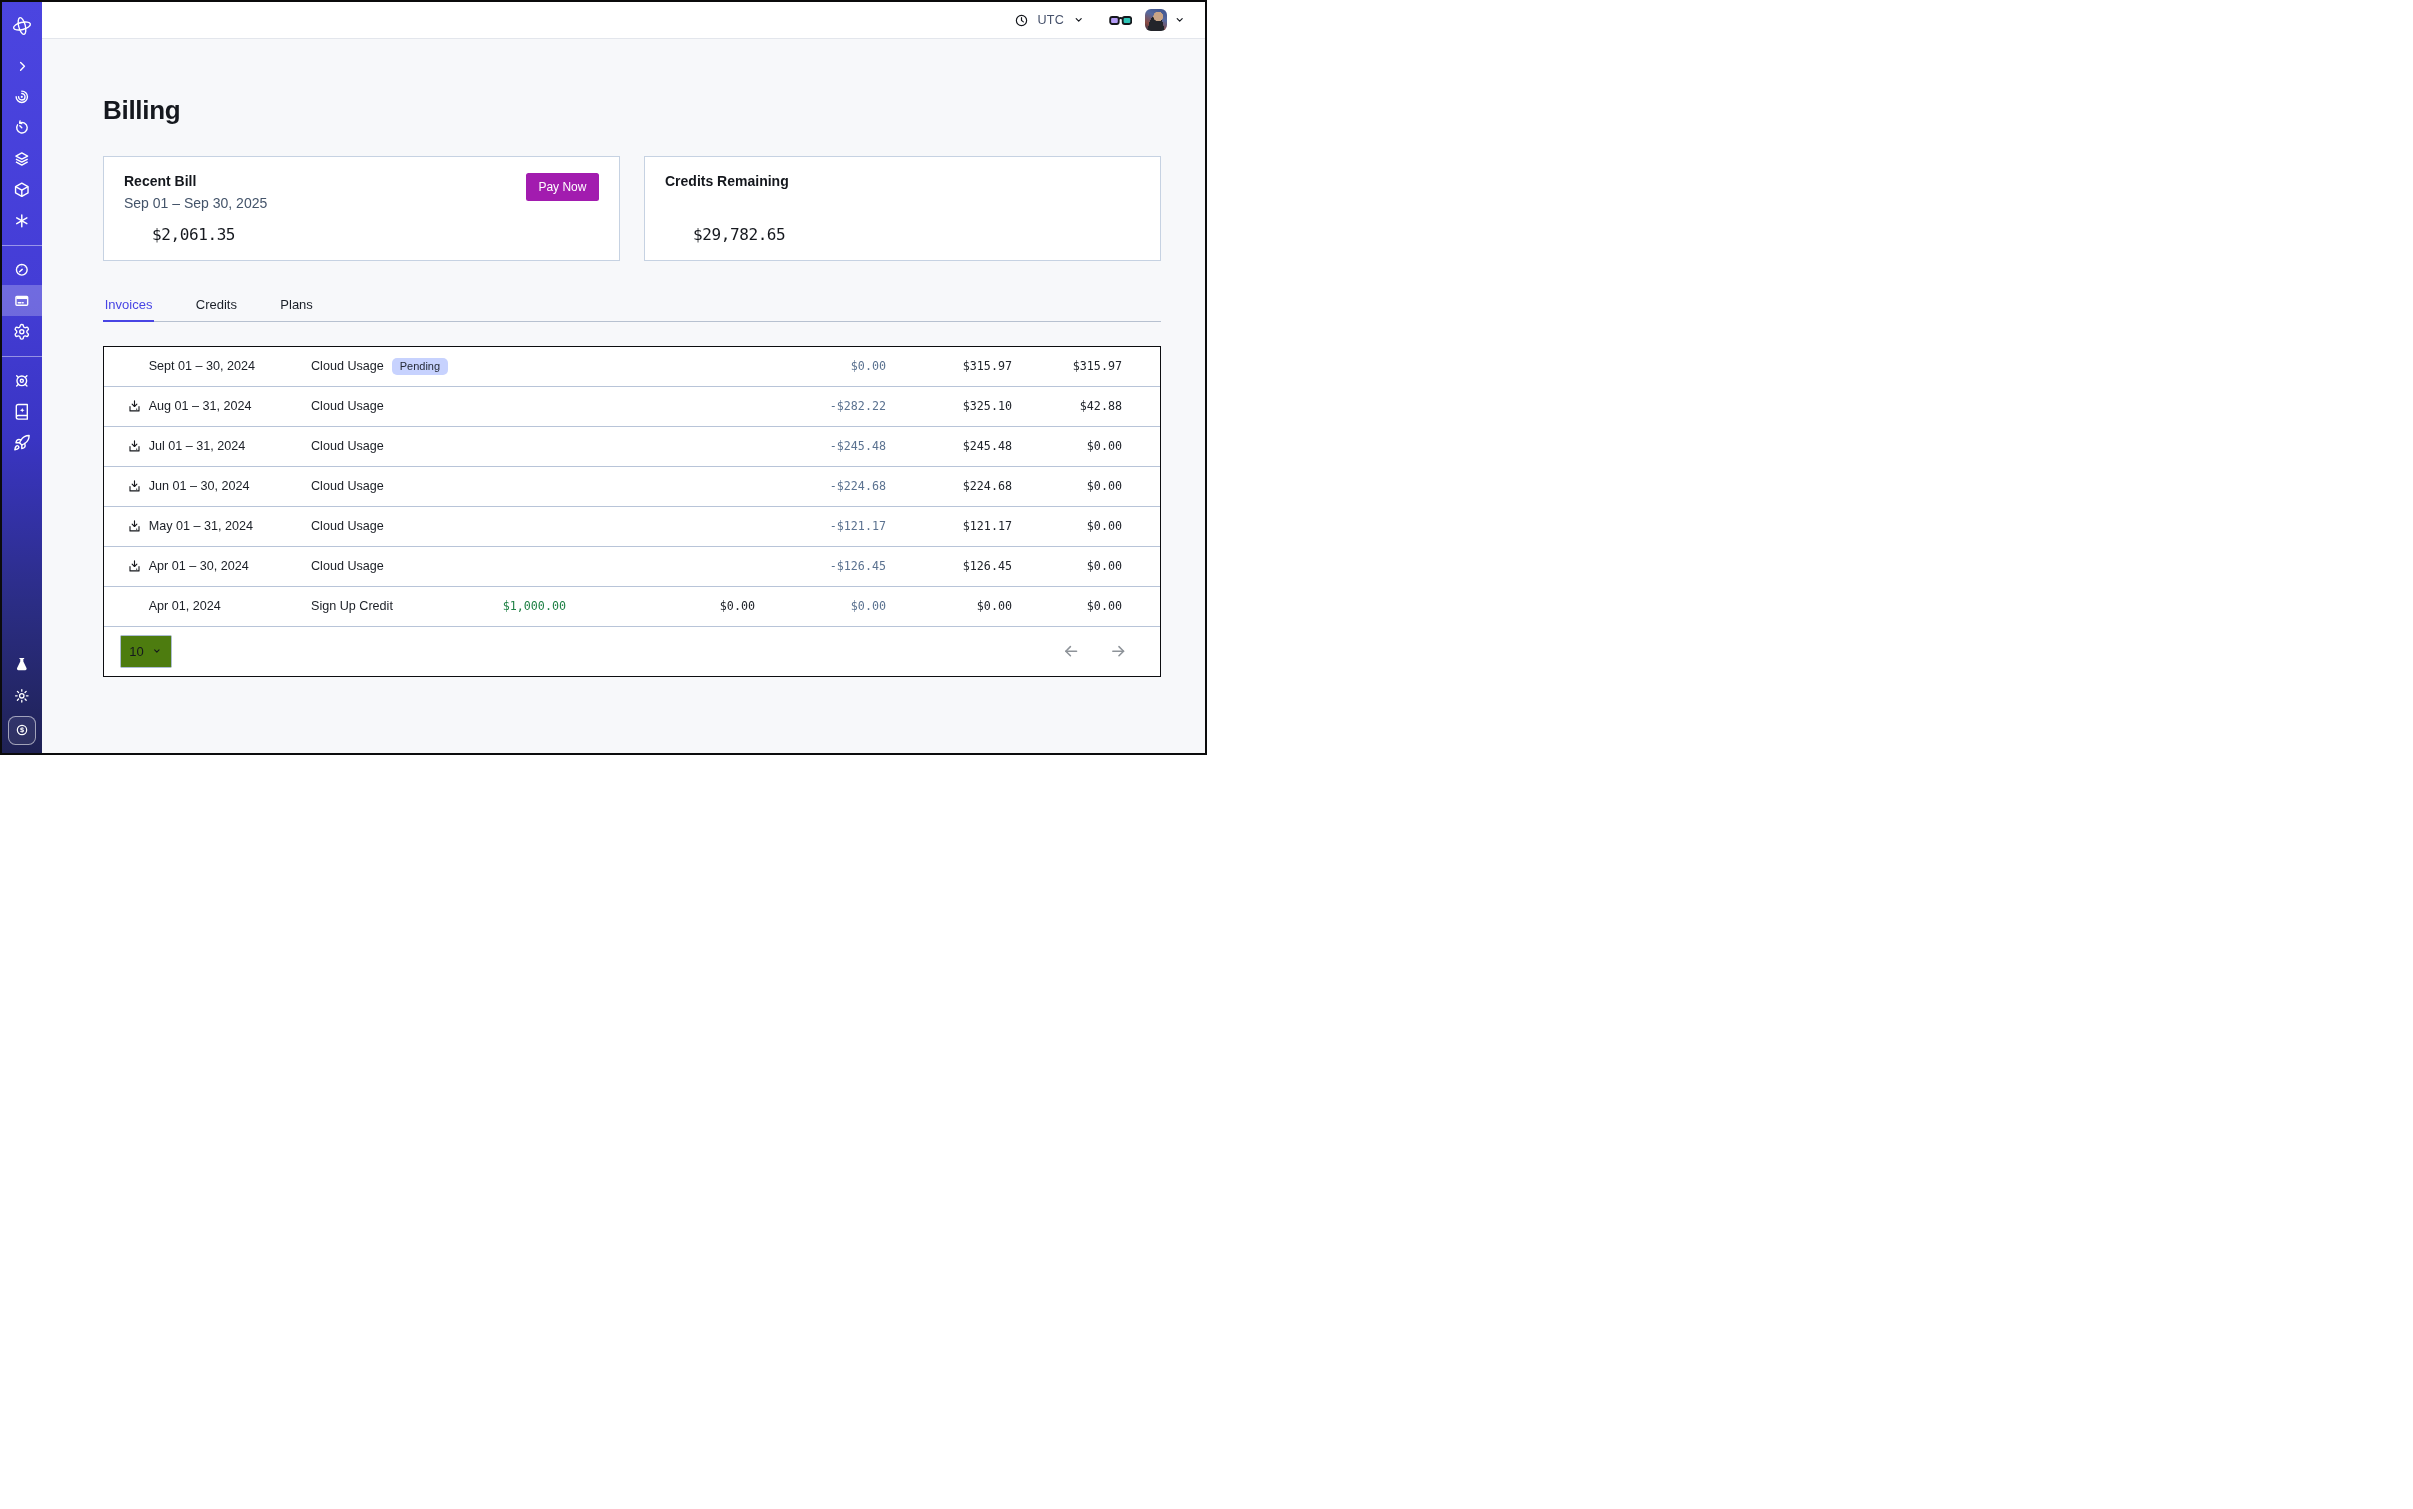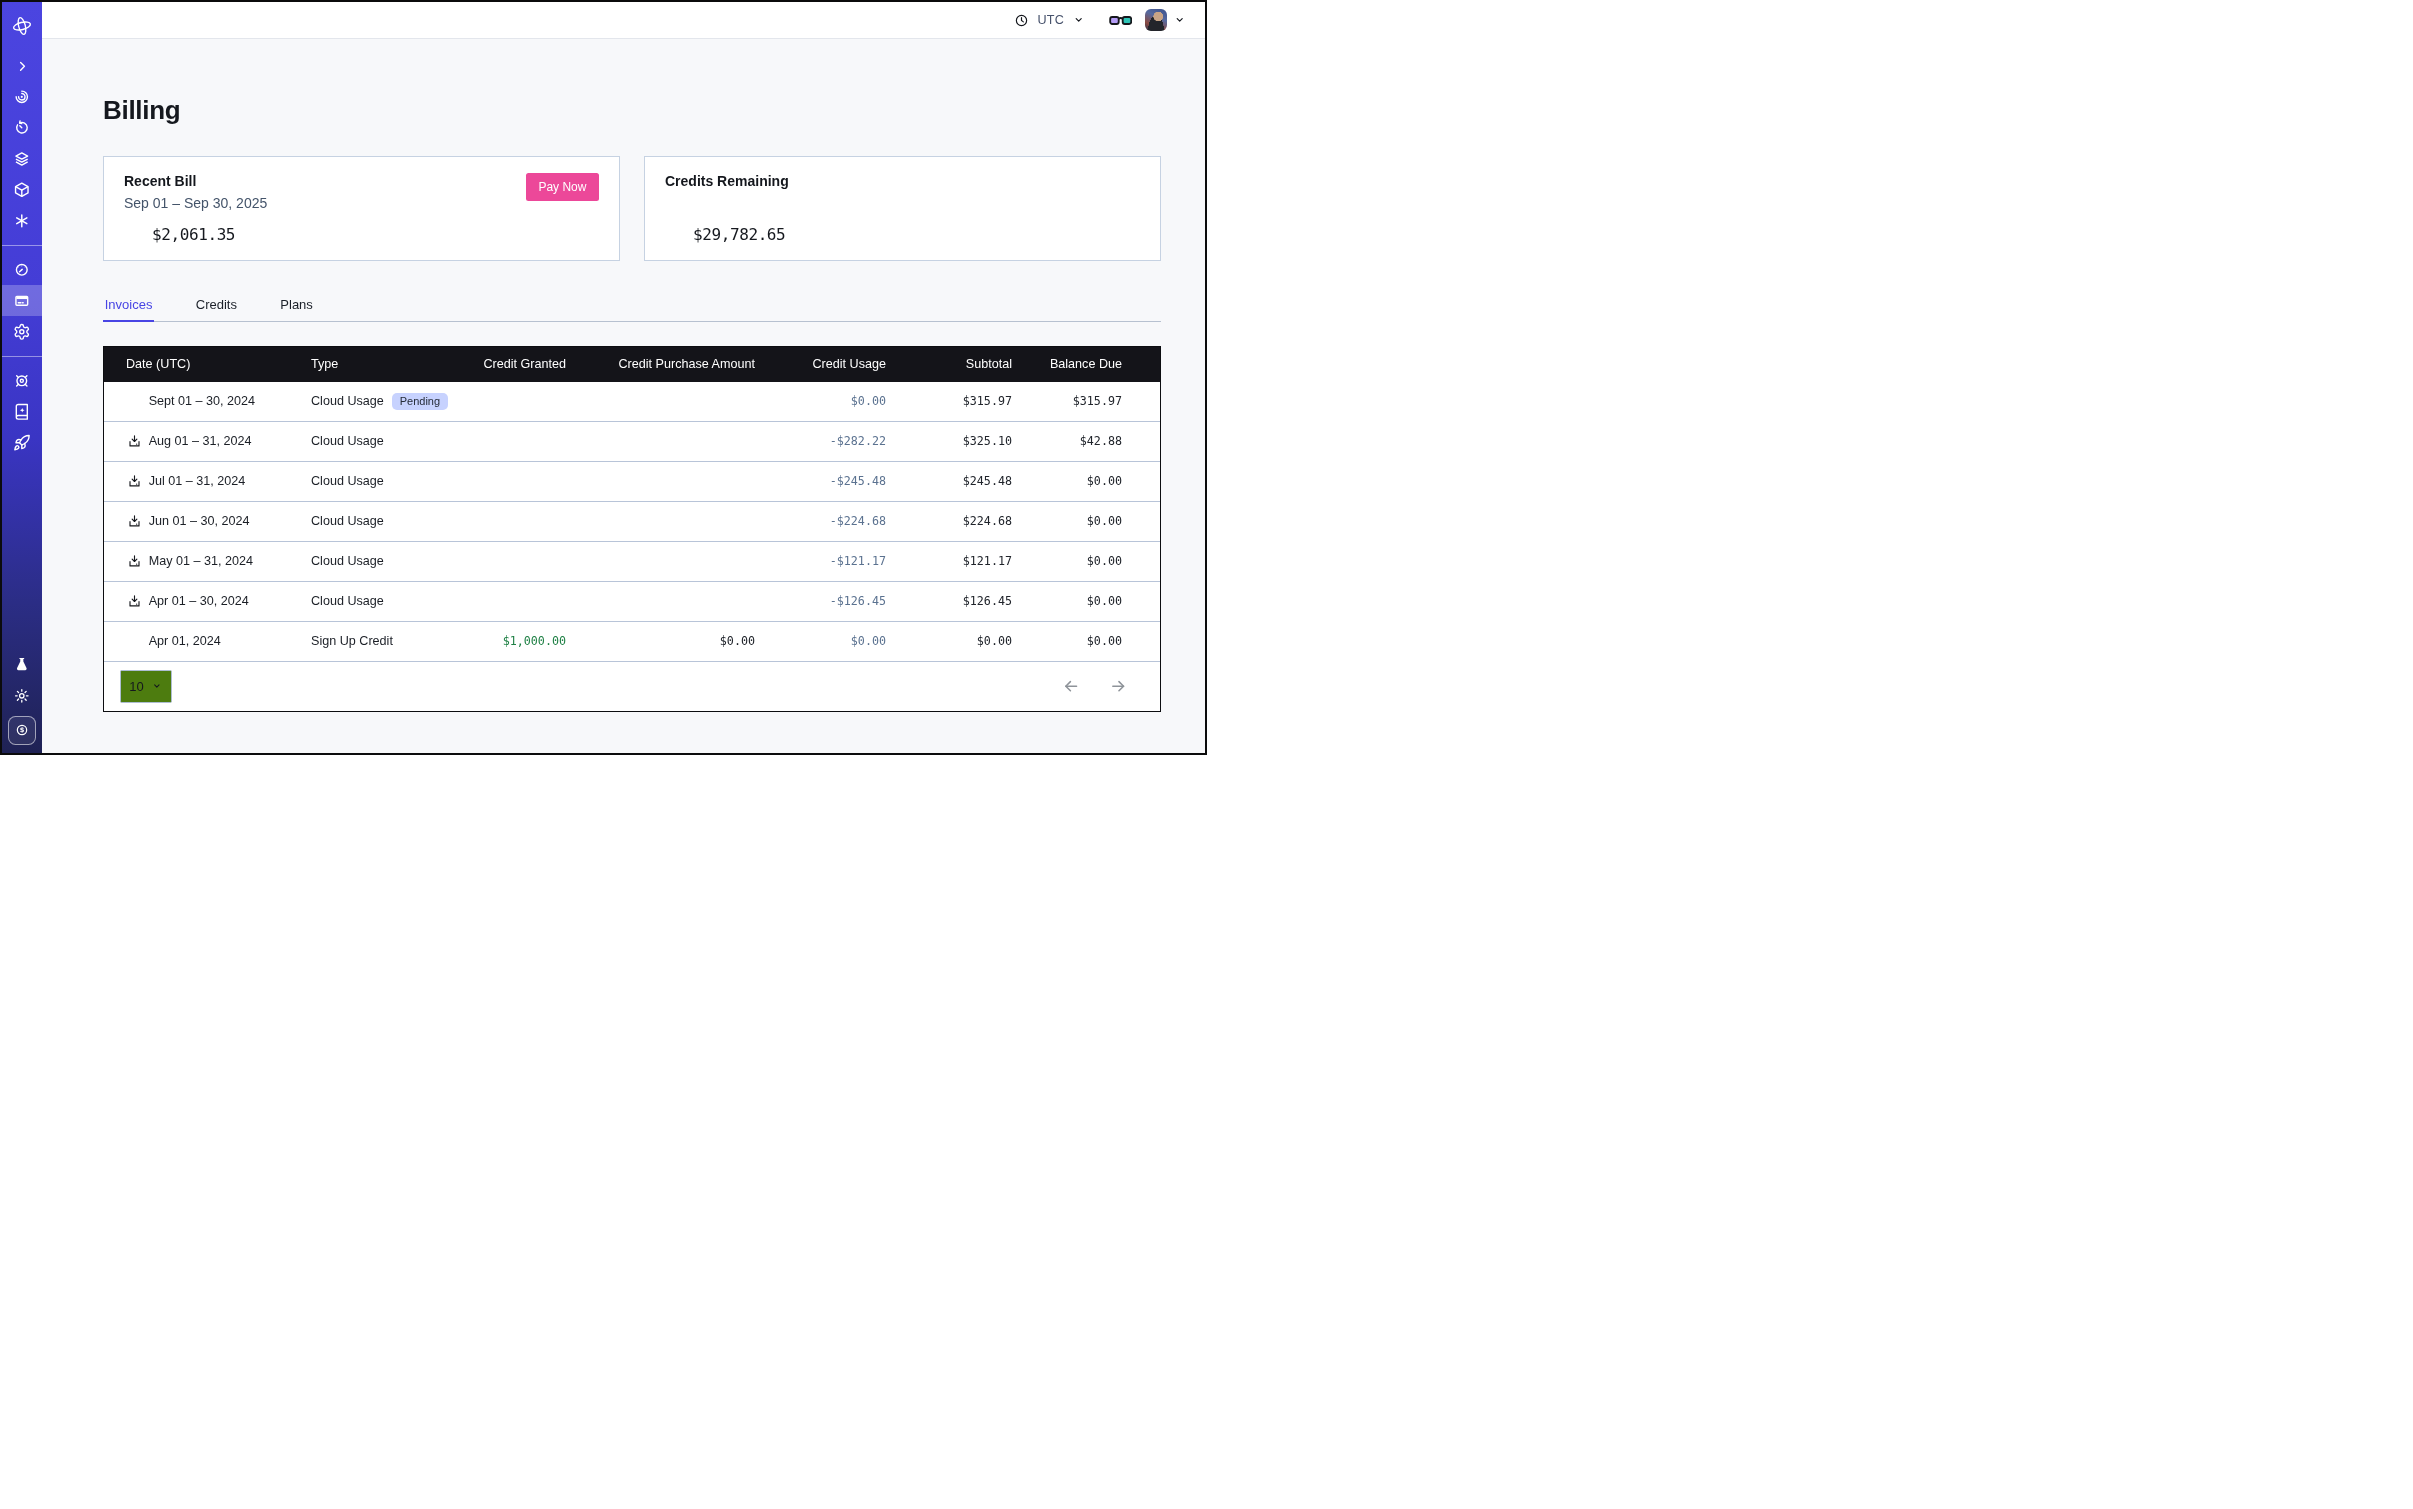--- a/index.html
+++ b/index.html
@@ -36,21 +36,21 @@
 
   .content { flex:1; padding:56px 0 0 61px; }
   .page-title { font-size:26px; font-weight:700; color:#15181e; letter-spacing:-0.3px; }
 
   
   .cards { width:1058px; display:flex; gap:24px; margin-top:30px; }
   .card { position:relative; flex:1; height:105px; background:#ffffff; border:0.8px solid #c6d2e2; padding:16px 20px; display:flex; flex-direction:column; }
   .card-title { font-size:14px; font-weight:700; color:#14171d; }
   .card-sub { font-size:14px; color:#44546a; margin-top:5.9px; min-height:14.2px; }
   .card-amount { margin-top:auto; font-family:"DejaVu Sans Mono", monospace; font-size:16px; color:#16191f; letter-spacing:-0.4px;margin-left:28px; }
-  .paynow { position:absolute; top:16px; right:20px; height:28px; padding:0 12.6px; background:#ec4899; color:#fff;
+  .paynow { position:absolute; top:16px; right:20px; height:28px; padding:0 12.6px; background:#a21caf; color:#fff;
     font-size:12px; font-family:"Liberation Sans",sans-serif; border:none; border-radius:2.5px; cursor:pointer;text-align:right; }
 
   
   .tabs { width:1058px; margin-top:36px; display:flex; gap:40px; border-bottom:0.8px solid #b7c1d0; }
   .tab { padding:0 1.7px 7.5px 1.7px; font-size:13px; color:#1b2029; cursor:pointer; border-bottom:2.5px solid transparent; margin-bottom:-0.8px; }
   .tab.active { color:#4845e4; border-bottom-color:#4845e4; font-weight:500; }
 
   
   .table { width:1058px; margin-top:24px; border:1.7px solid #0c0d10; background:#ffffff; }
   .thead, .trow { display:grid; grid-template-columns:207px 171px 84px 189px 131px 126px 1fr; align-items:center; padding-right:38px; }
@@ -246,29 +246,20 @@
         </div>
       </div>
 
       <div class="tabs">
         <div class="tab active">Invoices</div>
         <div class="tab">Credits</div>
         <div class="tab">Plans</div>
       </div>
 
       <div class="table">
-        <div class="thead">
-          <div class="hcell c-date">Date (UTC)</div>
-          <div class="hcell">Type</div>
-          <div class="hcell num">Credit Granted</div>
-          <div class="hcell num">Credit Purchase Amount</div>
-          <div class="hcell num">Credit Usage</div>
-          <div class="hcell num">Subtotal</div>
-          <div class="hcell num">Balance Due</div>
-        </div>
         <div>
   <div class="trow">
     <div class="cell c-date">
       <span class="dl hidden">
         <svg width="15" height="15" viewBox="0 0 24 24" fill="none" stroke="#16181d" stroke-width="1.8" stroke-linecap="round" stroke-linejoin="round">
           <path d="M12 3v8.6"></path>
                     <path d="M8.2 8.2 12 12l3.8-3.8"></path>
                     <path d="M4.8 12.2V19h14.4v-6.8"></path>
                     <path d="M15.4 16.2h.1"></path>
         </svg>

